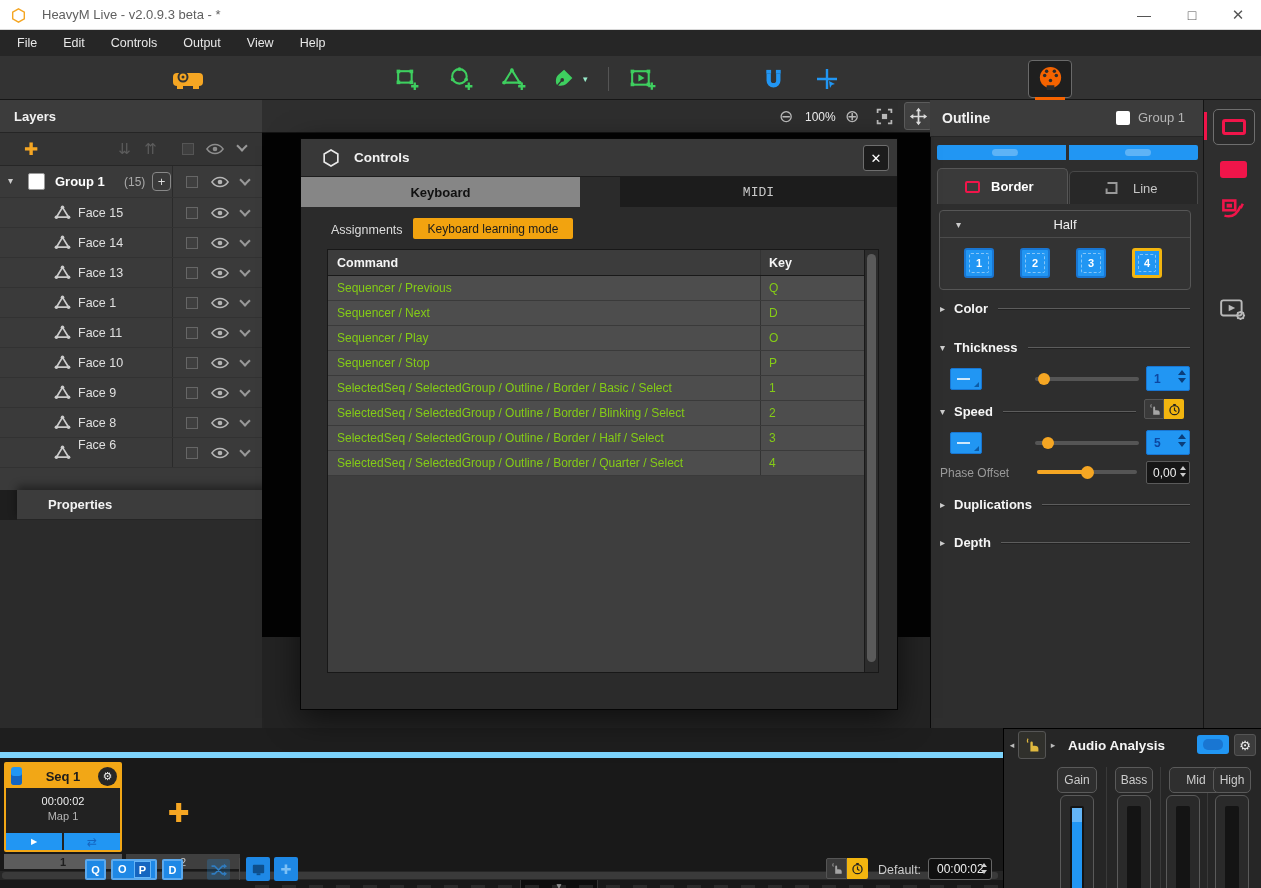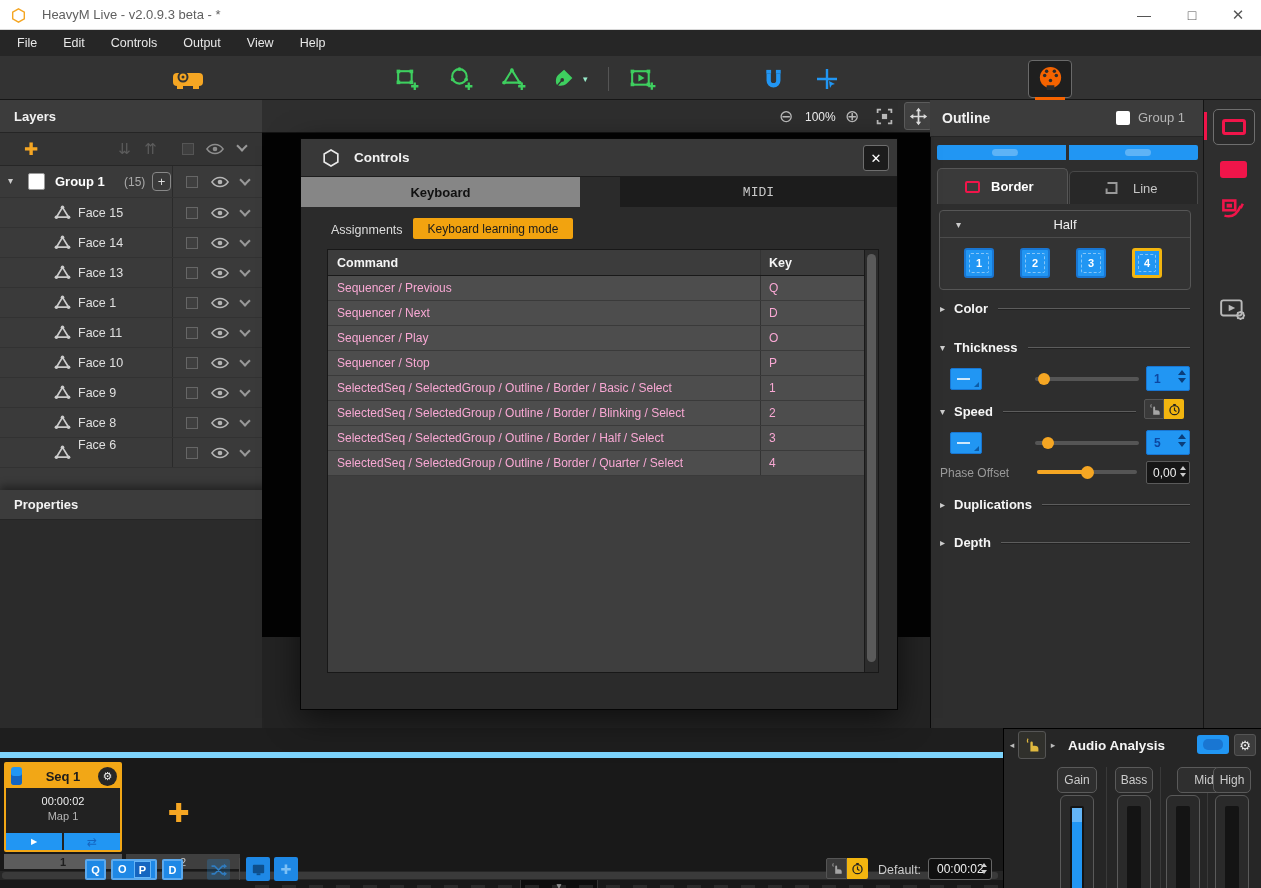--- a/index.html
+++ b/index.html
@@ -38,21 +38,21 @@
 
   
   .cbargroup{position:absolute;top:104px;height:26px;background:#222;border:1px solid #4a4a4a;border-radius:4px;display:flex;align-items:center;}
 
   
   .dialog{left:300px;top:138px;width:598px;height:572px;background:#2b2b2b;border:1px solid #050505;box-shadow:0 8px 30px rgba(0,0,0,.6);z-index:30;}
   .dlg-title{height:38px;background:#383838;border-bottom:1px solid #1d1d1d;display:flex;align-items:center;}
   .dlg-tabs{height:30px;display:flex;gap:40px;}
   .tbl{position:absolute;left:26px;top:110px;width:552px;height:424px;border:1px solid #181818;background:#3e3e3e;}
   .tbl-hdr{height:26px;background:#3c3c3c;border-bottom:1px solid #191919;position:relative;display:flex;align-items:center;}
-  .tbl-row{height:25px;background:#4d4d4d;border-bottom:1px solid #3a3a3a;position:relative;display:flex;align-items:center;color:#f9a8d4;}
+  .tbl-row{height:25px;background:#4d4d4d;border-bottom:1px solid #3a3a3a;position:relative;display:flex;align-items:center;color:#84cc16;}
   .tbl-cmd{padding-left:9px;font-size:12px;}
   .tbl-key{position:absolute;left:441px;font-size:12px;}
   .tbl-coldiv{position:absolute;left:432px;top:0;bottom:0;width:1px;background:#333;}
 
   
   .sechead{position:absolute;display:flex;align-items:center;color:#f5f5f5;font-weight:bold;font-size:13px;}
   .secline{height:2px;border-top:1px solid #5d5d5d;border-bottom:1px solid #222;flex:1;margin-left:10px;}
   .caret{color:#ccc;font-size:10px;width:14px;}
   .bluebtn{position:absolute;width:32px;height:22px;background:#2196f3;border:1px solid #1976d2;border-radius:2px;}
   .bluebtn .dash{position:absolute;left:6px;top:9px;width:13px;height:2px;background:#cfe8fb;}
@@ -416,21 +416,21 @@
         <div class="lyr-right">
           <div class="sqicon"></div>
           <svg style="width:18px;height:12px;color:#b5b5b5">
             <use href="#sym-eye"></use>
           </svg>
           <div class="chev"></div>
         </div>
       </div>
   </div>
 
-  <div class="abs panelhdr" style="left:0;top:490px;width:296px;height:30px;padding-left:14px;box-shadow:0 -4px 8px rgba(0,0,0,.4)">
+  <div class="abs panelhdr" style="left:17px;top:490px;width:296px;height:30px;padding-left:31px;box-shadow:0 -4px 8px rgba(0,0,0,.4)">
     <span>Properties</span>
   </div>
   <div class="abs" style="left:0;top:520px;width:262px;height:208px;background:#2b2b2b"></div>
 
   <div class="abs" style="left:262px;top:100px;width:668px;height:33px;background:#2e2e2e;border-bottom:1px solid #141414">
     <div class="cbargroup" style="left:226px;width:120px">
       <span class="bold" style="padding-left:10px;color:#f0f0f0;font-size:13px">1920 x 1080</span>
     </div>
     <div class="cbargroup ctr" style="left:316px;width:30px;border-left:1px solid #4a4a4a">
       <span style="color:#ccc;font-size:14px">⚙</span>
@@ -758,21 +758,21 @@
     <div class="meter-label" style="left:53px;top:38px;width:40px">Gain</div>
     <div class="fader" style="left:56px;top:66px;width:34px;height:100px">
       <div class="track">
           <div class="abs" style="left:2px;top:2px;width:10px;height:84px;background:#2196f3;box-shadow:inset 0 14px 0 #64b5f6"></div>
         </div>
     </div>
     <div class="meter-label" style="left:111px;top:38px;width:38px">Bass</div>
     <div class="fader" style="left:113px;top:66px;width:34px;height:100px">
         <div class="track"></div>
       </div>
-    <div class="meter-label" style="left:173px;top:38px;width:54px">Mid</div>
+    <div class="meter-label" style="left:165px;top:38px;width:54px">Mid</div>
     <div class="fader" style="left:162px;top:66px;width:34px;height:100px">
         <div class="track"></div>
       </div>
     <div class="meter-label" style="left:209px;top:38px;width:38px">High</div>
     <div class="fader" style="left:211px;top:66px;width:34px;height:100px">
         <div class="track"></div>
       </div>
   </div>
 
 </div>

